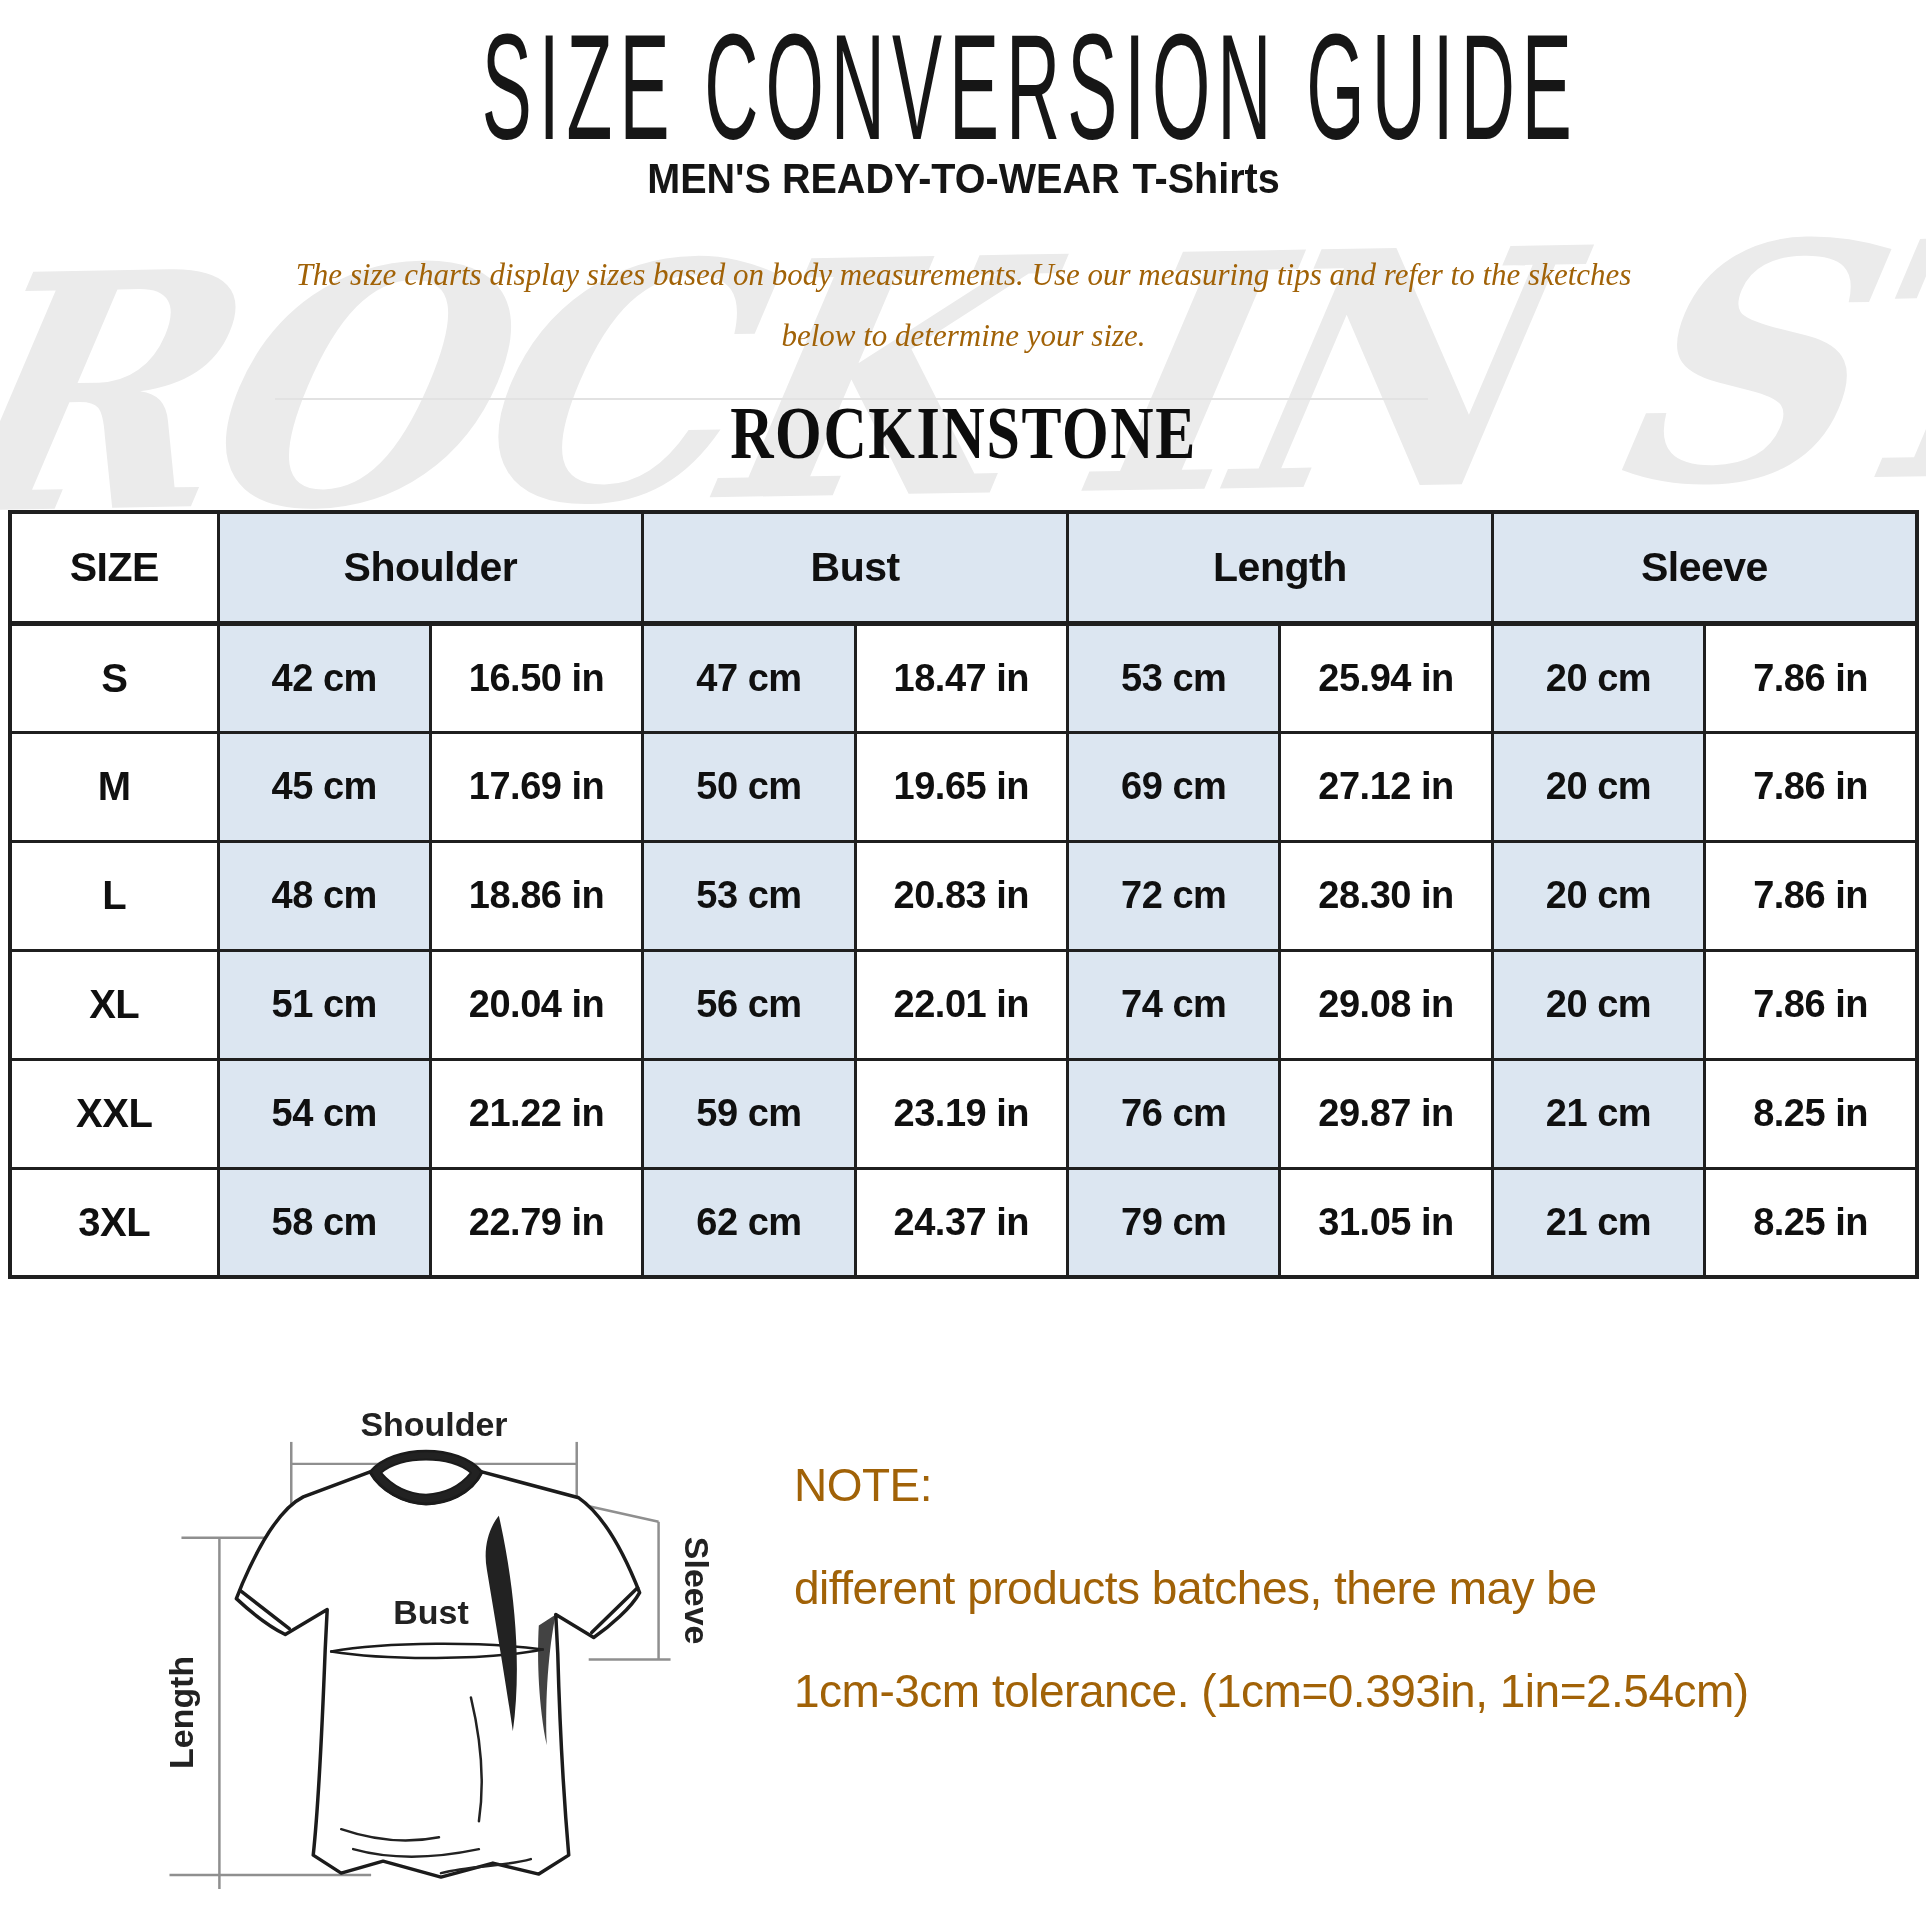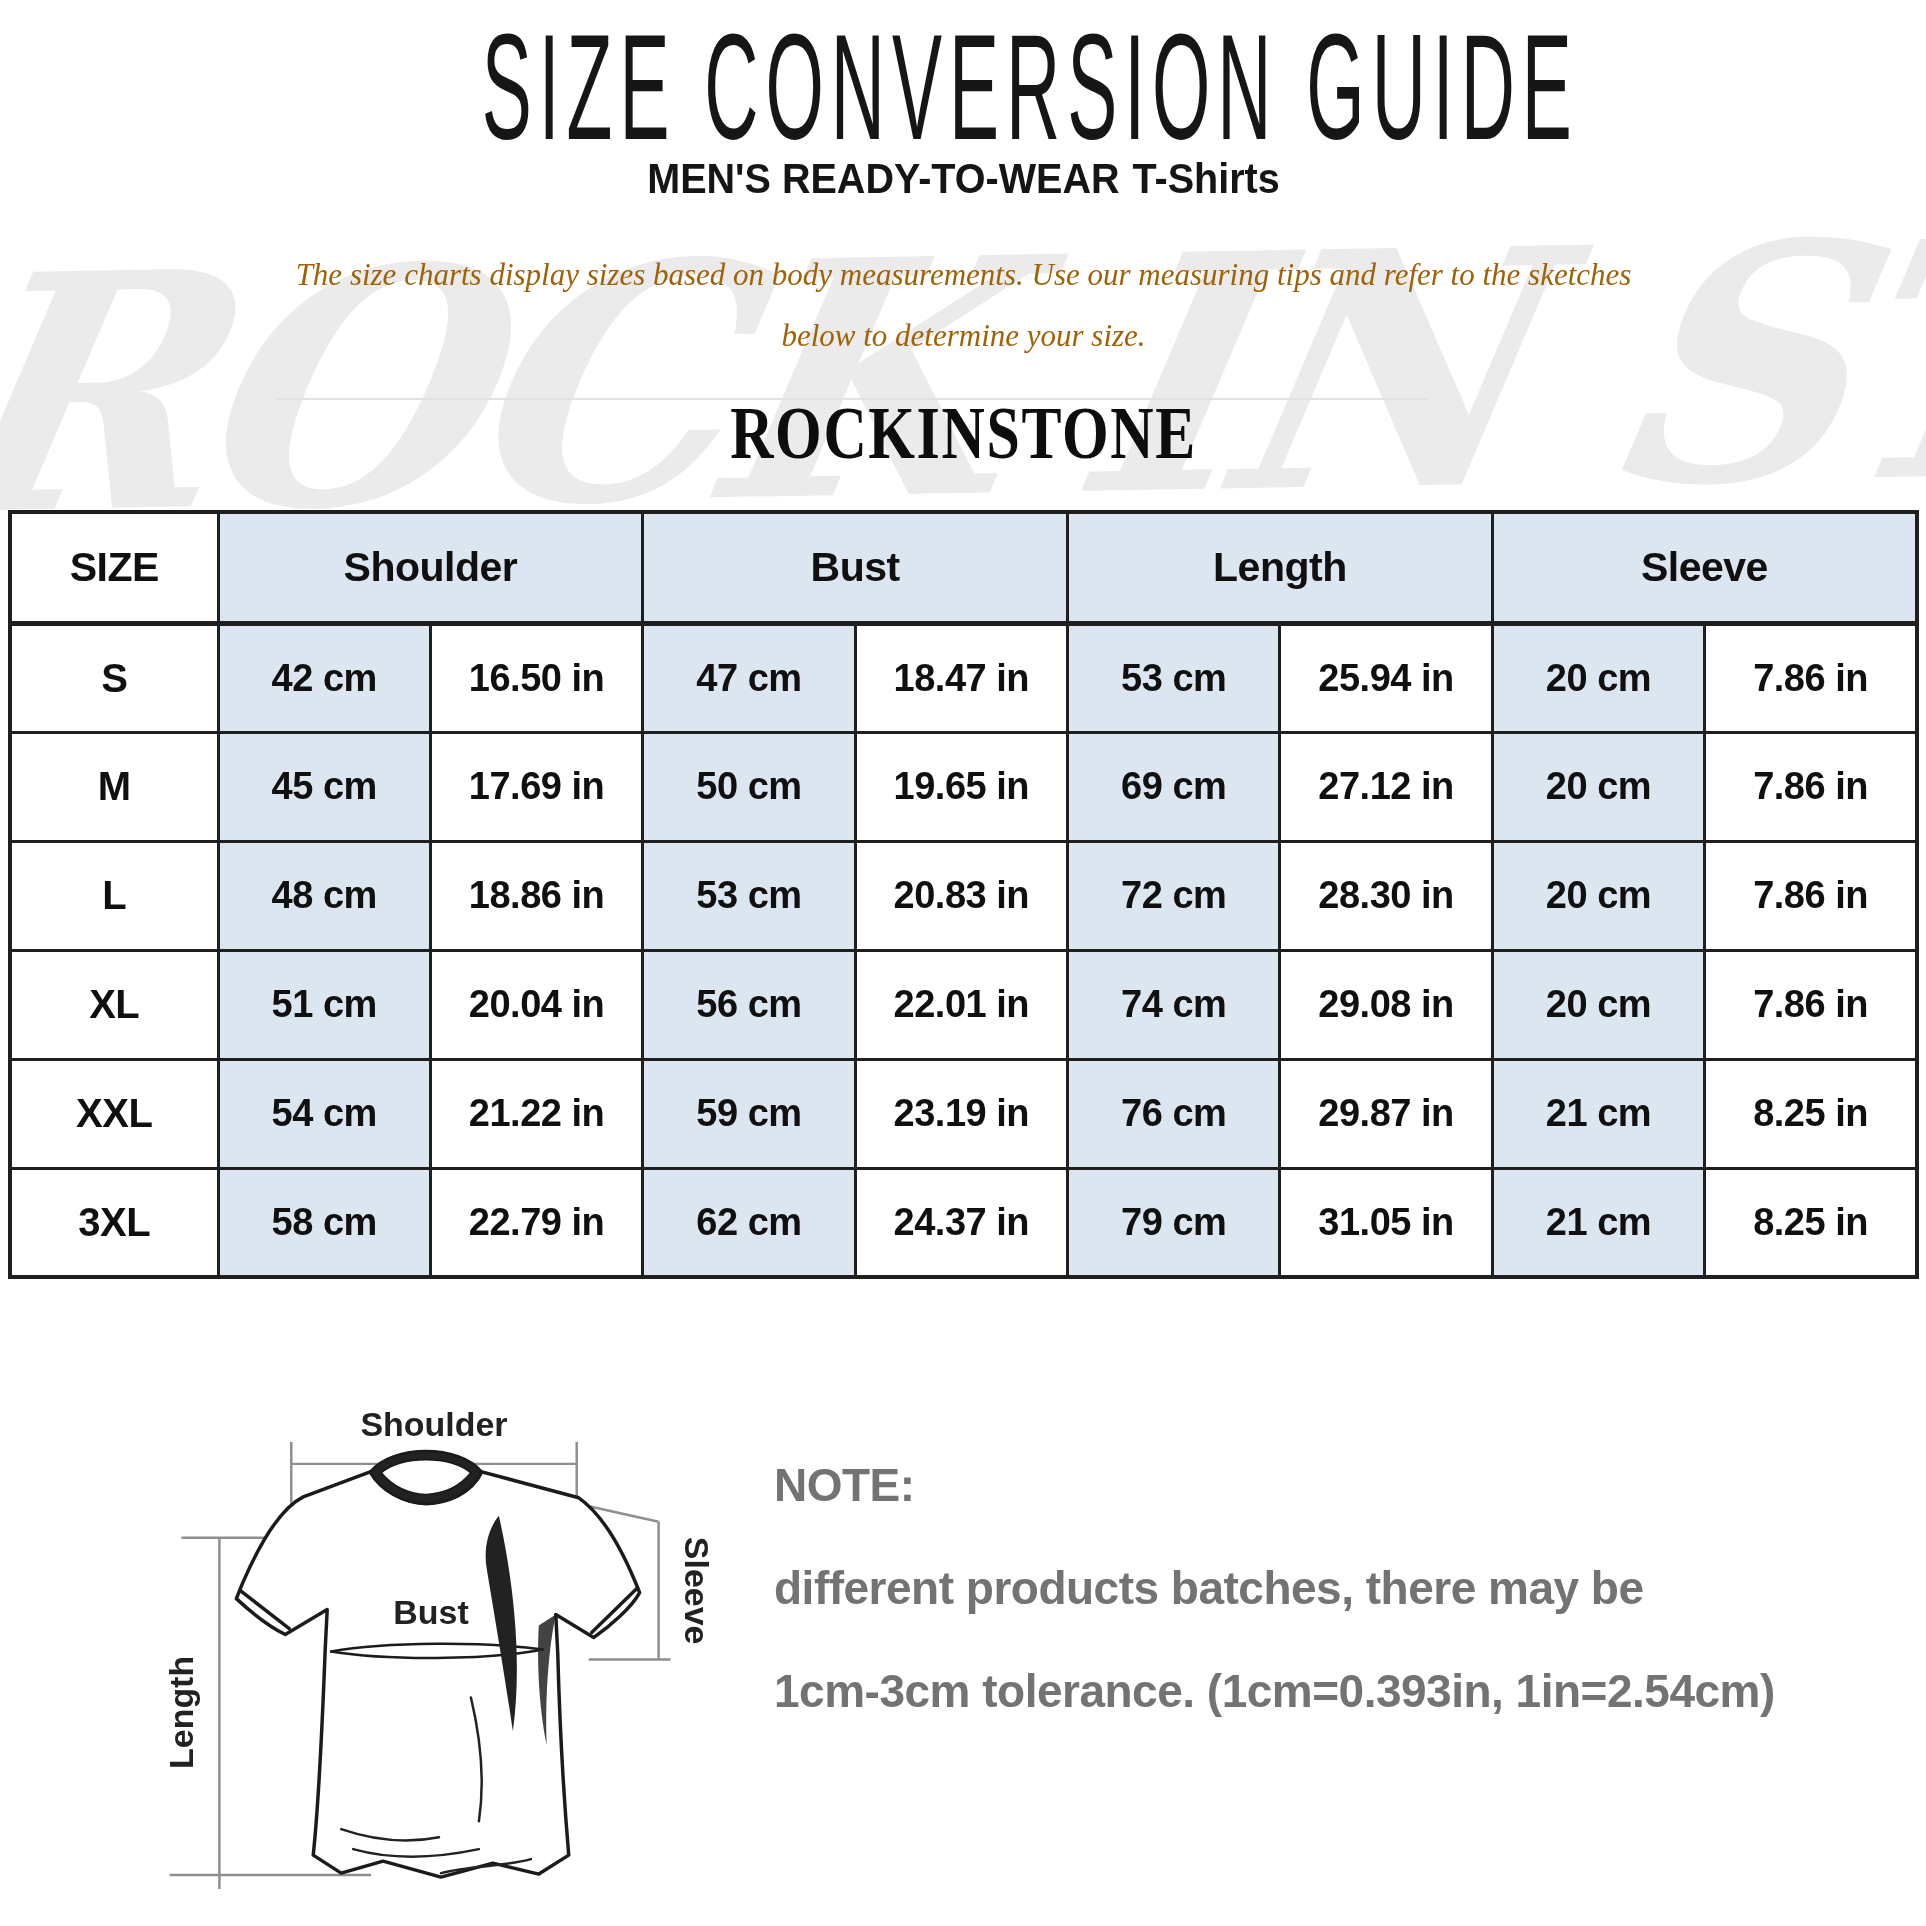--- a/index.html
+++ b/index.html
@@ -69,22 +69,22 @@
   .size-table thead tr.unit-row th { height:113px; font-size:39px; }
   .size-table tbody td { height:109px; font-size:38px; }
   .size-table tbody td.size-cell { font-size:40px; }
   .size-table .blue { background:#dce6f1; }
 
   
   .sketch {
     position:absolute; left:134px; top:1398px; width:594px; height:529px;
   }
   .note {
-    position:absolute; left:774px; top:1434px; width:1079px;
-    font-weight:700; font-size:46px; line-height:103px; color:#737373;
+    position:absolute; left:794px; top:1434px; width:1079px;
+    font-weight:400; font-size:46px; line-height:103px; color:#a16207;
     letter-spacing:-0.5px; white-space:nowrap;
   }
 </style>
 </head>
 <body>
 
 <div class="page">
 
   <div class="watermark">ROCK IN STONE</div>
   <div class="wm-rule"></div>

